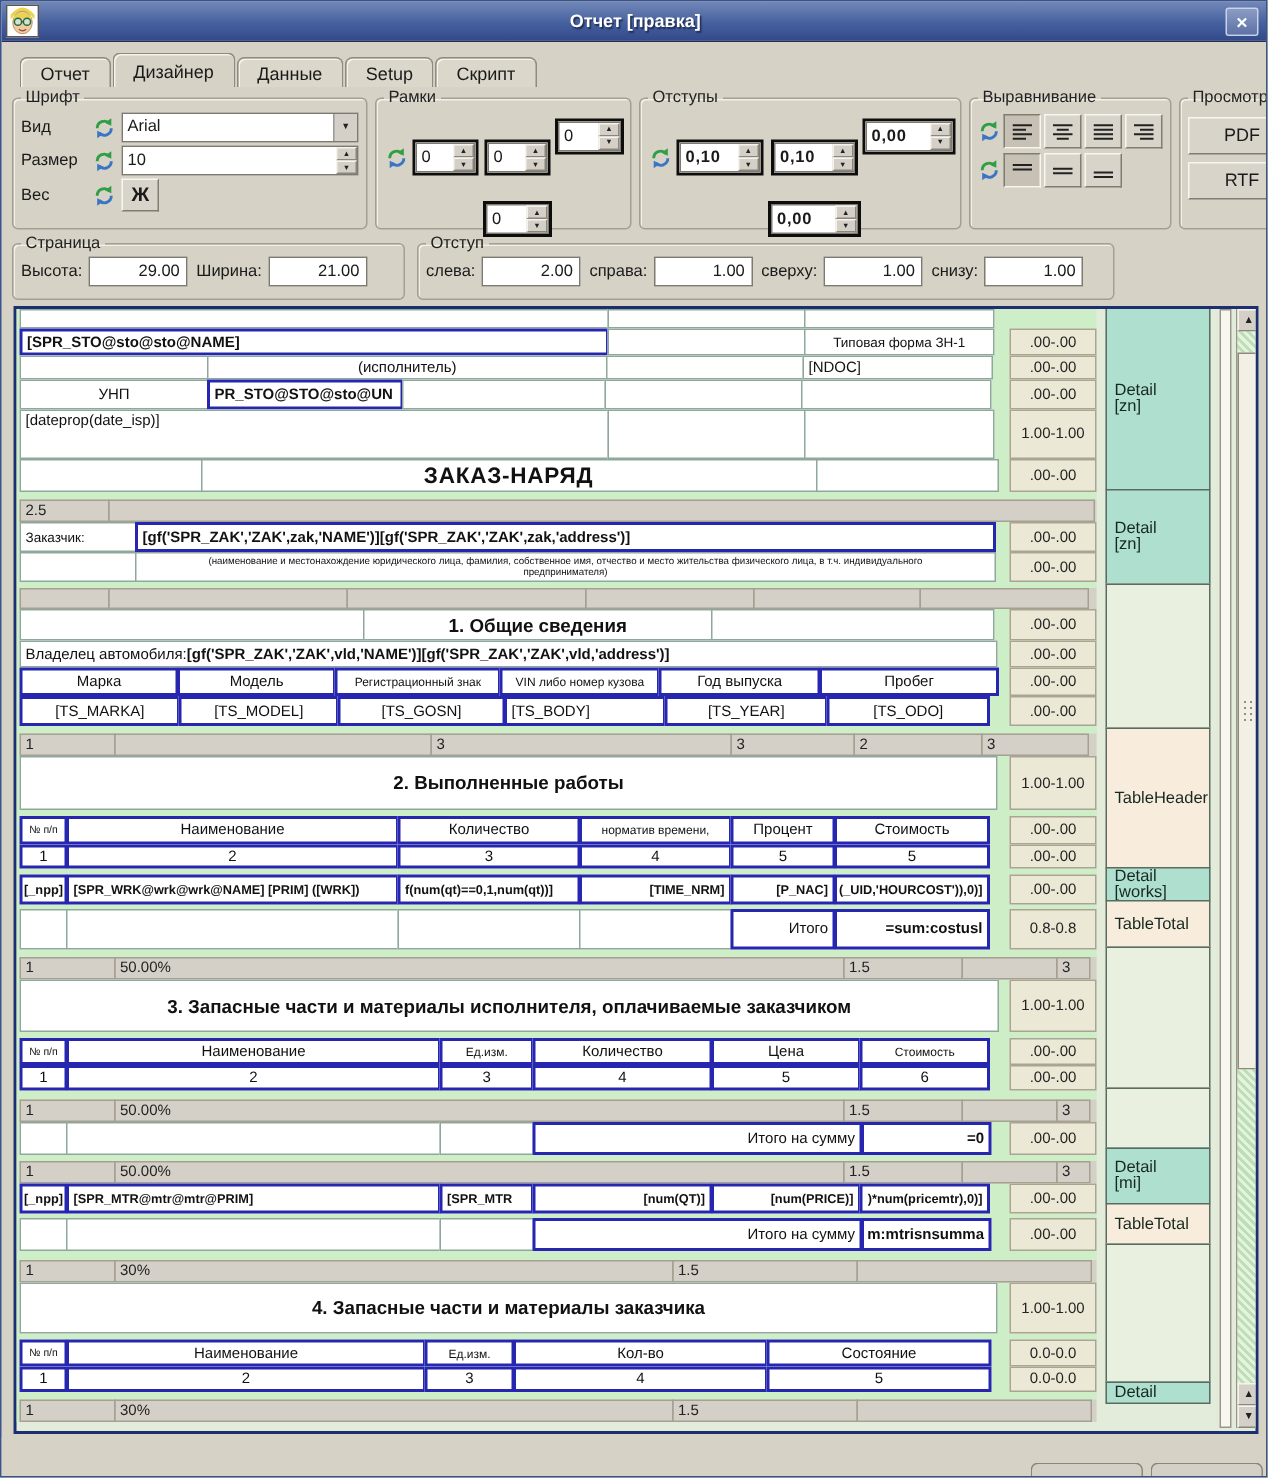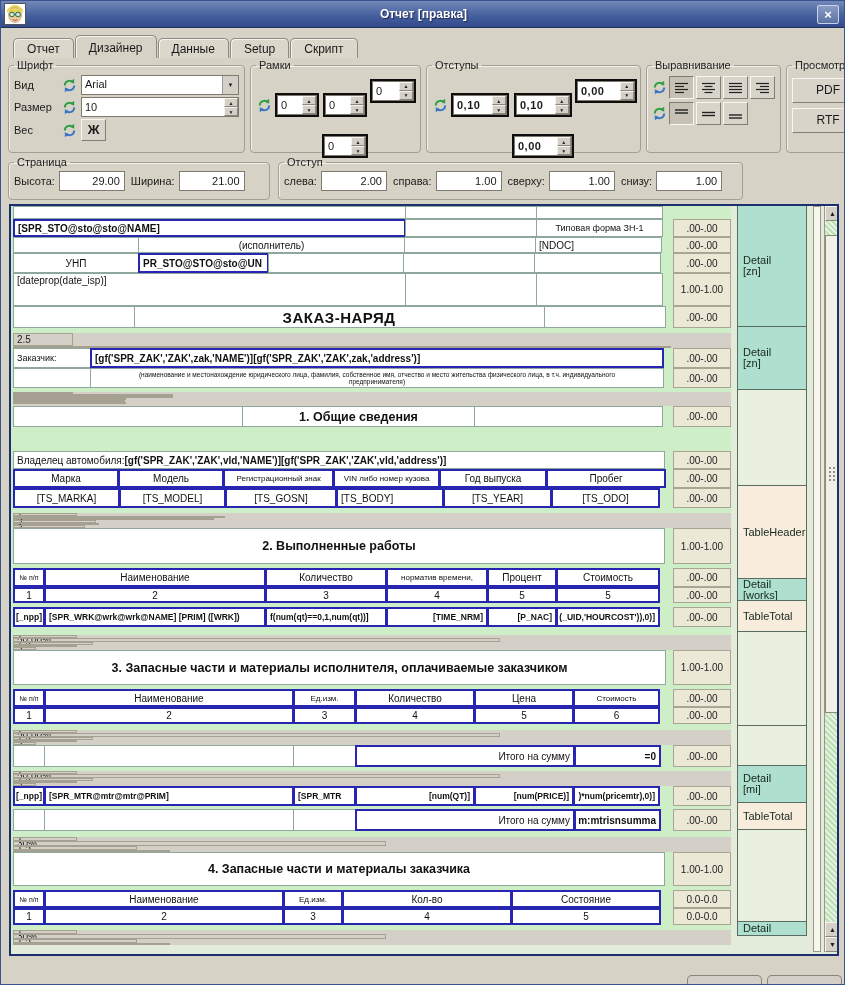--- a/index.html
+++ b/index.html
@@ -61,21 +61,21 @@
   .num{width:66px;height:20px;background:#fff;border:1px solid #7e7a70;font-size:11px;
     display:flex;align-items:center;justify-content:flex-end;padding-right:4px;}
   
   .design{margin:4px 5px 0 8px;height:752px;border:2px solid #1c2f6e;background:#e3ecdb;
     display:flex;align-items:flex-start;overflow:hidden;}
   .report-col{width:720px;padding-left:2px;background:#cdeec6;flex:0 0 auto;}
   .rrow{display:flex;position:relative;}
   .prow{background:#d4d0c8;}
   .cells{display:flex;align-items:stretch;}
   .crow .cells{width:652px;}
-  .prow .cells{width:822px;flex-direction:column;}
+  .prow .cells{width:822px;}
   .cell{display:flex;align-items:center;justify-content:flex-start;padding:0 3px;border:1px solid #8fa89c;
     margin-right:-1px;background:#fff;font-size:10px;white-space:nowrap;overflow:hidden;color:#111;}
   .pc{background:transparent;border:1px solid #a5a092;font-size:10px;color:#222;}
   .sel{border:2px solid #2626b0;}
   .c{justify-content:center;text-align:left;}
   .r{justify-content:flex-end;text-align:right;}
   .l{justify-content:flex-start;}
   .top{align-items:flex-start;padding-top:1px;}
   .b{font-weight:bold;}
   .big{font-weight:bold;font-size:15px;letter-spacing:.5px;}
@@ -512,21 +512,21 @@
           </div>
         </div>
         <div class="rrow crow" style="height: 21px;">
           <div class="cells">
             <div class="cell " style="width: 230px;"></div>
             <div class="cell c sec" style="width: 233px;">1. Общие сведения</div>
             <div class="cell " style="width: 189px;"></div>
           </div>
           <div class="vbox">.00-.00</div>
         </div>
-        <div class="rrow crow" style="height: 18px; margin-top: 24px;">
+        <div class="rrow crow" style="height: 18px;">
           <div class="cells">
             <div class="cell l" style="width: 652px;">
               <span>Владелец автомобиля: </span>
               <span class="b">[gf('SPR_ZAK','ZAK',vld,'NAME')][gf('SPR_ZAK','ZAK',vld,'address')]</span>
             </div>
           </div>
           <div class="vbox">.00-.00</div>
         </div>
         <div class="rrow crow" style="height: 19px;">
           <div class="cells">
@@ -596,20 +596,31 @@
             <div class="cell c sel xsb" style="width: 32px;">[_npp]</div>
             <div class="cell l sel xsb clip" style="width: 222px;">[SPR_WRK@wrk@wrk@NAME] [PRIM] ([WRK])</div>
             <div class="cell l sel xsb clip" style="width: 122px;">f(num(qt)==0,1,num(qt))]</div>
             <div class="cell r sel xsb" style="width: 102px;">[TIME_NRM]</div>
             <div class="cell r sel xsb" style="width: 70px;">[P_NAC]</div>
             <div class="cell r sel xsb clip" style="width: 104px;">(_UID,'HOURCOST')),0)]</div>
           </div>
           <div class="vbox">.00-.00</div>
         </div>
         <div class="sep" style="height: 3px;"></div>
+        <div class="rrow crow" style="height: 27px;">
+          <div class="cells">
+            <div class="cell " style="width: 32px;"></div>
+            <div class="cell " style="width: 222px;"></div>
+            <div class="cell " style="width: 122px;"></div>
+            <div class="cell " style="width: 102px;"></div>
+            <div class="cell r sel" style="width: 70px;">Итого</div>
+            <div class="cell r sel b" style="width: 104px;">=sum:costusl</div>
+          </div>
+          <div class="vbox">0.8-0.8</div>
+        </div>
         <div class="sep" style="height: 5px;"></div>
         <div class="rrow prow" style="height: 15px;">
           <div class="cells">
             <div class="cell pc " style="width: 64px;">1</div>
             <div class="cell pc " style="width: 487px;">50.00%</div>
             <div class="cell pc " style="width: 80px;">1.5</div>
             <div class="cell pc " style="width: 64px;"></div>
             <div class="cell pc " style="width: 23px;">3</div>
           </div>
         </div>

